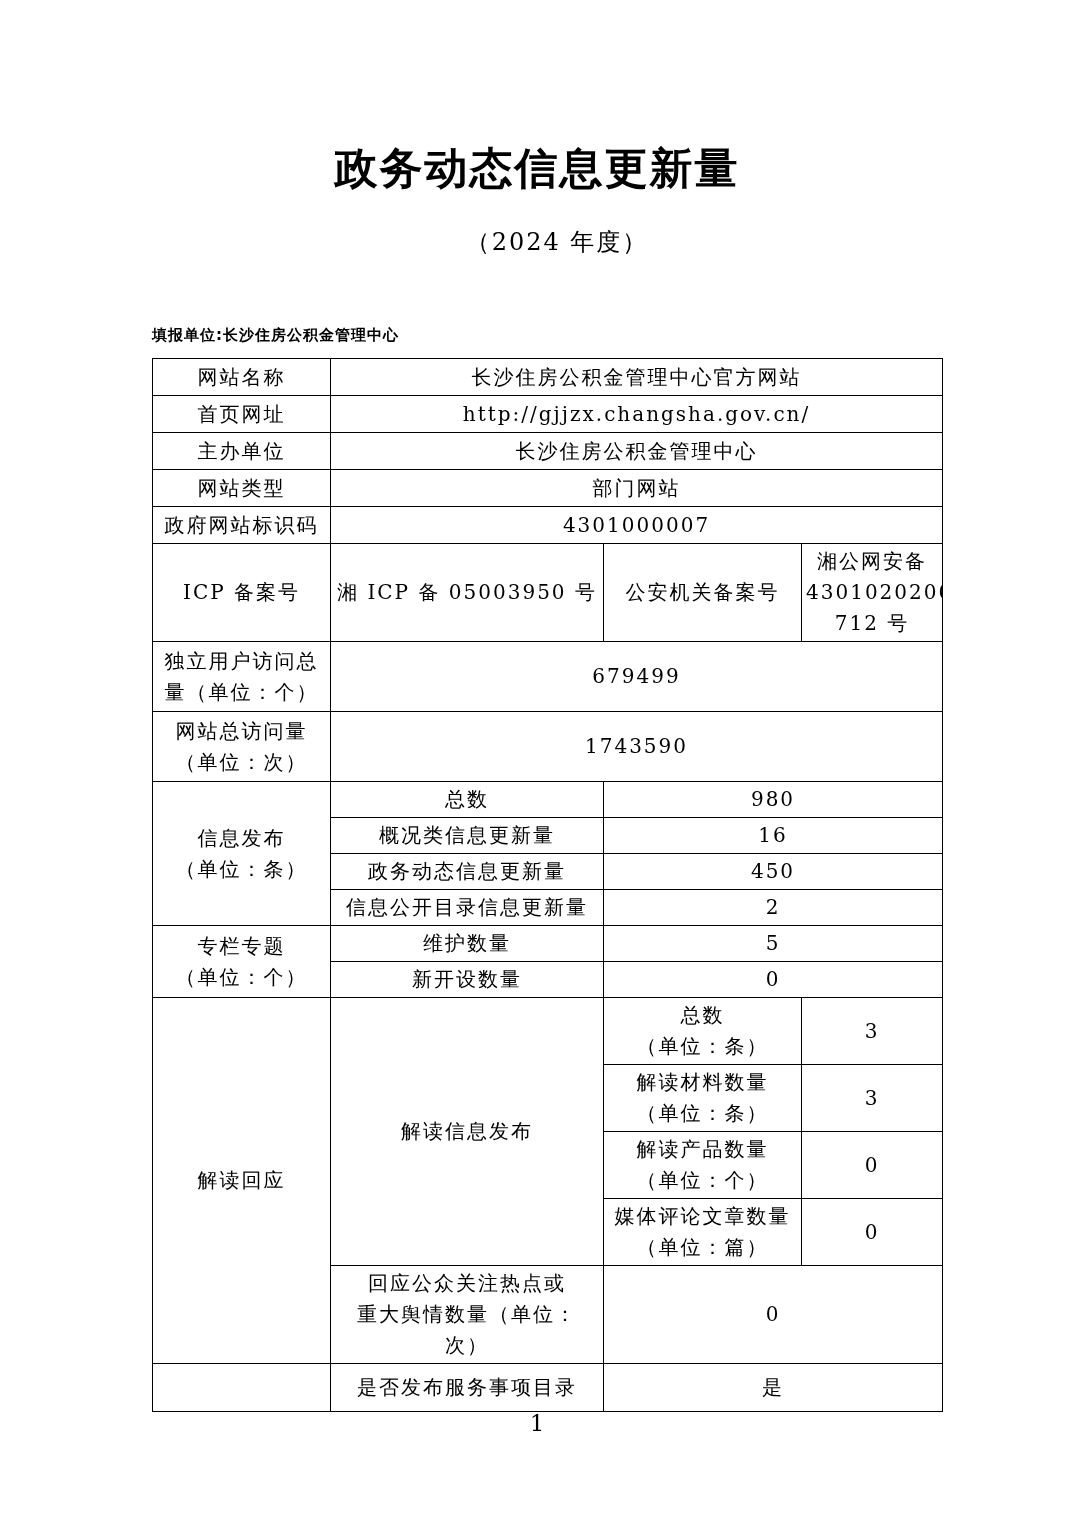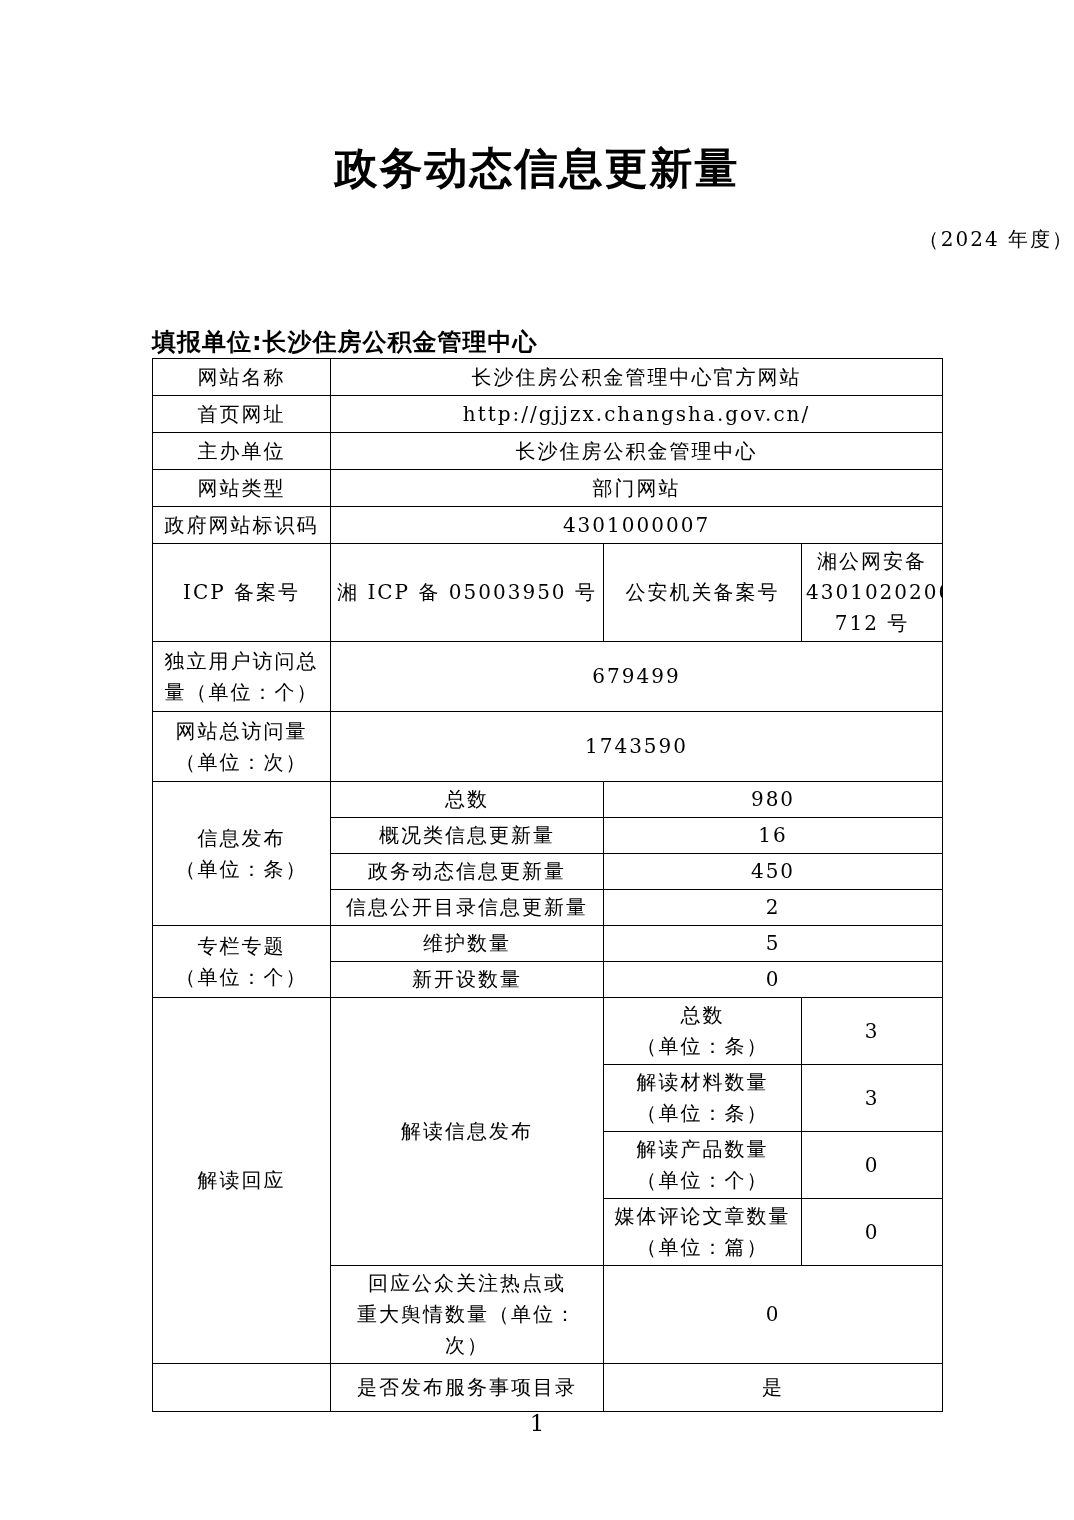--- a/index.html
+++ b/index.html
@@ -18,30 +18,30 @@
   .doc-title {
     position:absolute; top:140px; left:0; width:100%;
     text-align:center;
     font-family:"DejaVu Sans","Liberation Sans",sans-serif;
     font-weight:bold;
     font-size:43px;
     letter-spacing:2px;
   }
   .doc-subtitle {
     position:absolute; top:226px; left:0; width:100%;
-    text-align:right;
-    font-size:20px;
+    text-align:center;
+    font-size:24px;
     letter-spacing:2px;
     padding-left:40px;
   }
   .unit-line {
     position:absolute; top:326px; left:152px;
     font-family:"DejaVu Sans","Liberation Sans",sans-serif;
     font-weight:bold;
-    font-size:24px;
+    font-size:15px;
     letter-spacing:1px;
   }
   .report-table-wrap {
     position:absolute; top:358px; left:152px; width:792px;
   }
   table.report {
     border-collapse:collapse;
     width:790px;
     table-layout:fixed;
     border-radius:19px;

